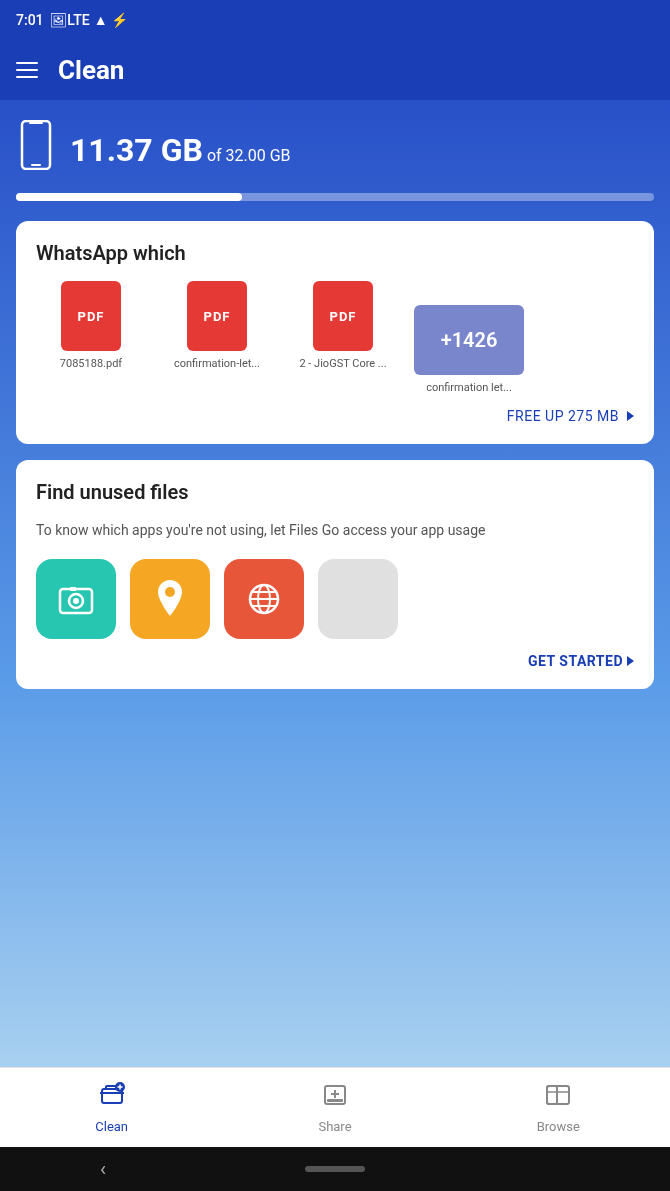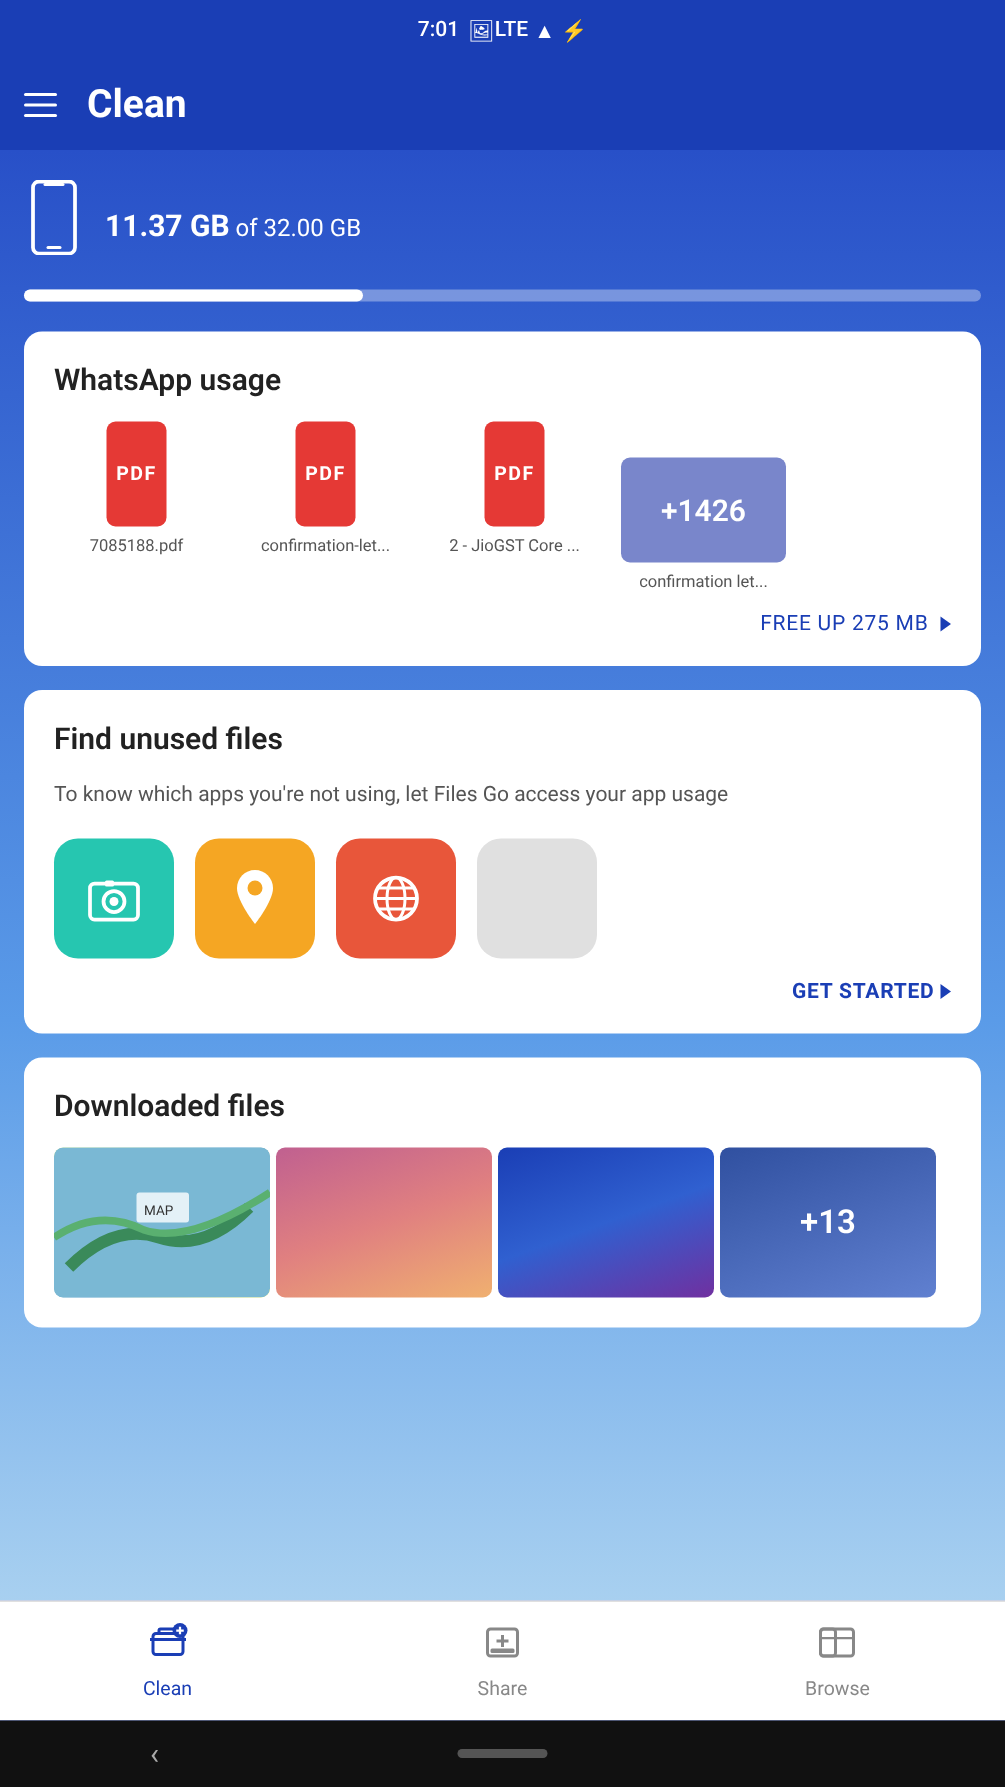--- a/index.html
+++ b/index.html
@@ -10,21 +10,21 @@
       overflow: hidden;
       background: #1a3eb5;
     }
 
     
     .status-bar {
       background: #1a3eb5;
       height: 40px;
       display: flex;
       align-items: center;
-      justify-content: center;
+      justify-content: flex-start;
       padding: 0 16px;
       color: white;
       font-size: 14px;
       font-weight: 500;
     }
     .status-bar-left { display: flex; align-items: center; gap: 6px; }
     .status-bar-right { display: flex; align-items: center; gap: 4px; }
 
     
     .app-bar {
@@ -70,21 +70,21 @@
       margin-bottom: 14px;
     }
     .phone-icon {
       color: white;
       font-size: 36px;
     }
     .storage-text {
       color: white;
     }
     .storage-size {
-      font-size: 20px;
+      font-size: 32px;
       font-weight: 700;
     }
     .storage-of {
       font-size: 16px;
       font-weight: 400;
     }
 
     
     .progress-bar-container {
       background: rgba(255,255,255,0.35);
@@ -121,21 +121,21 @@
       margin-bottom: 14px;
     }
     .file-item {
       display: flex;
       flex-direction: column;
       align-items: center;
       gap: 6px;
       width: 110px;
     }
     .pdf-icon {
-      width: 40px;
+      width: 60px;
       height: 70px;
       background: #e53935;
       border-radius: 6px;
       display: flex;
       align-items: center;
       justify-content: center;
       color: white;
       font-size: 13px;
       font-weight: 700;
       letter-spacing: 1px;
@@ -346,21 +346,21 @@
       <span class="storage-size">11.37 GB</span>
       <span class="storage-of"> of </span>
       <span class="storage-of">32.00 GB</span>
     </div>
   </div>
   <div class="progress-bar-container">
     <div class="progress-bar-fill"></div>
   </div>
 
   <div class="card">
-    <div class="card-title">WhatsApp usage</div>
+    <div class="card-title">WhatsApp which</div>
     <div class="whatsapp-files">
 
       <div class="file-item">
         <div class="pdf-icon">PDF</div>
         <span class="file-name">7085188.pdf</span>
       </div>
 
       <div class="file-item">
         <div class="pdf-icon">PDF</div>
         <span class="file-name">confirmation-let...</span>
@@ -416,40 +416,20 @@
       </div>
 
       <div class="app-icon-box app-icon-blank"></div>
     </div>
     <div class="get-started-link">
       <span>GET STARTED</span>
       <div class="chevron-right"></div>
     </div>
   </div>
 
-  <div class="card">
-    <div class="card-title">Downloaded files</div>
-    <div class="downloaded-images">
-      <div class="dl-thumb dl-thumb-map">
-
-        <svg width="144" height="100" viewBox="0 0 144 100" style="position:absolute;top:0;left:0">
-          <rect width="144" height="100" fill="#7ab8d4" rx="6"></rect>
-          <path d="M10 80 Q40 50 70 60 Q100 70 130 40" stroke="#3a8a5a" stroke-width="8" fill="none"></path>
-          <path d="M0 60 Q30 40 60 55 Q90 65 144 30" stroke="#5ab070" stroke-width="5" fill="none"></path>
-          <rect x="55" y="30" width="35" height="20" rx="2" fill="white" opacity="0.8"></rect>
-          <text x="60" y="45" font-size="9" fill="#333">MAP</text>
-        </svg>
-      </div>
-      <div class="dl-thumb dl-thumb-pink"></div>
-      <div class="dl-thumb dl-thumb-blue"></div>
-      <div class="dl-thumb dl-thumb-plus">
-        <span>+13</span>
-      </div>
-    </div>
-  </div>
 
 </div>
 
 <div class="bottom-nav">
 
   <div class="nav-item nav-item-active">
     <div class="nav-icon nav-icon-active">
       <svg width="28" height="28" viewBox="0 0 28 28" fill="none">
         <rect x="4" y="8" width="20" height="14" rx="2" stroke="#1a3eb5" stroke-width="2" fill="none"></rect>
         <path d="M8 8V6a1 1 0 011-1h10a1 1 0 011 1v2" stroke="#1a3eb5" stroke-width="2" fill="none"></path>

